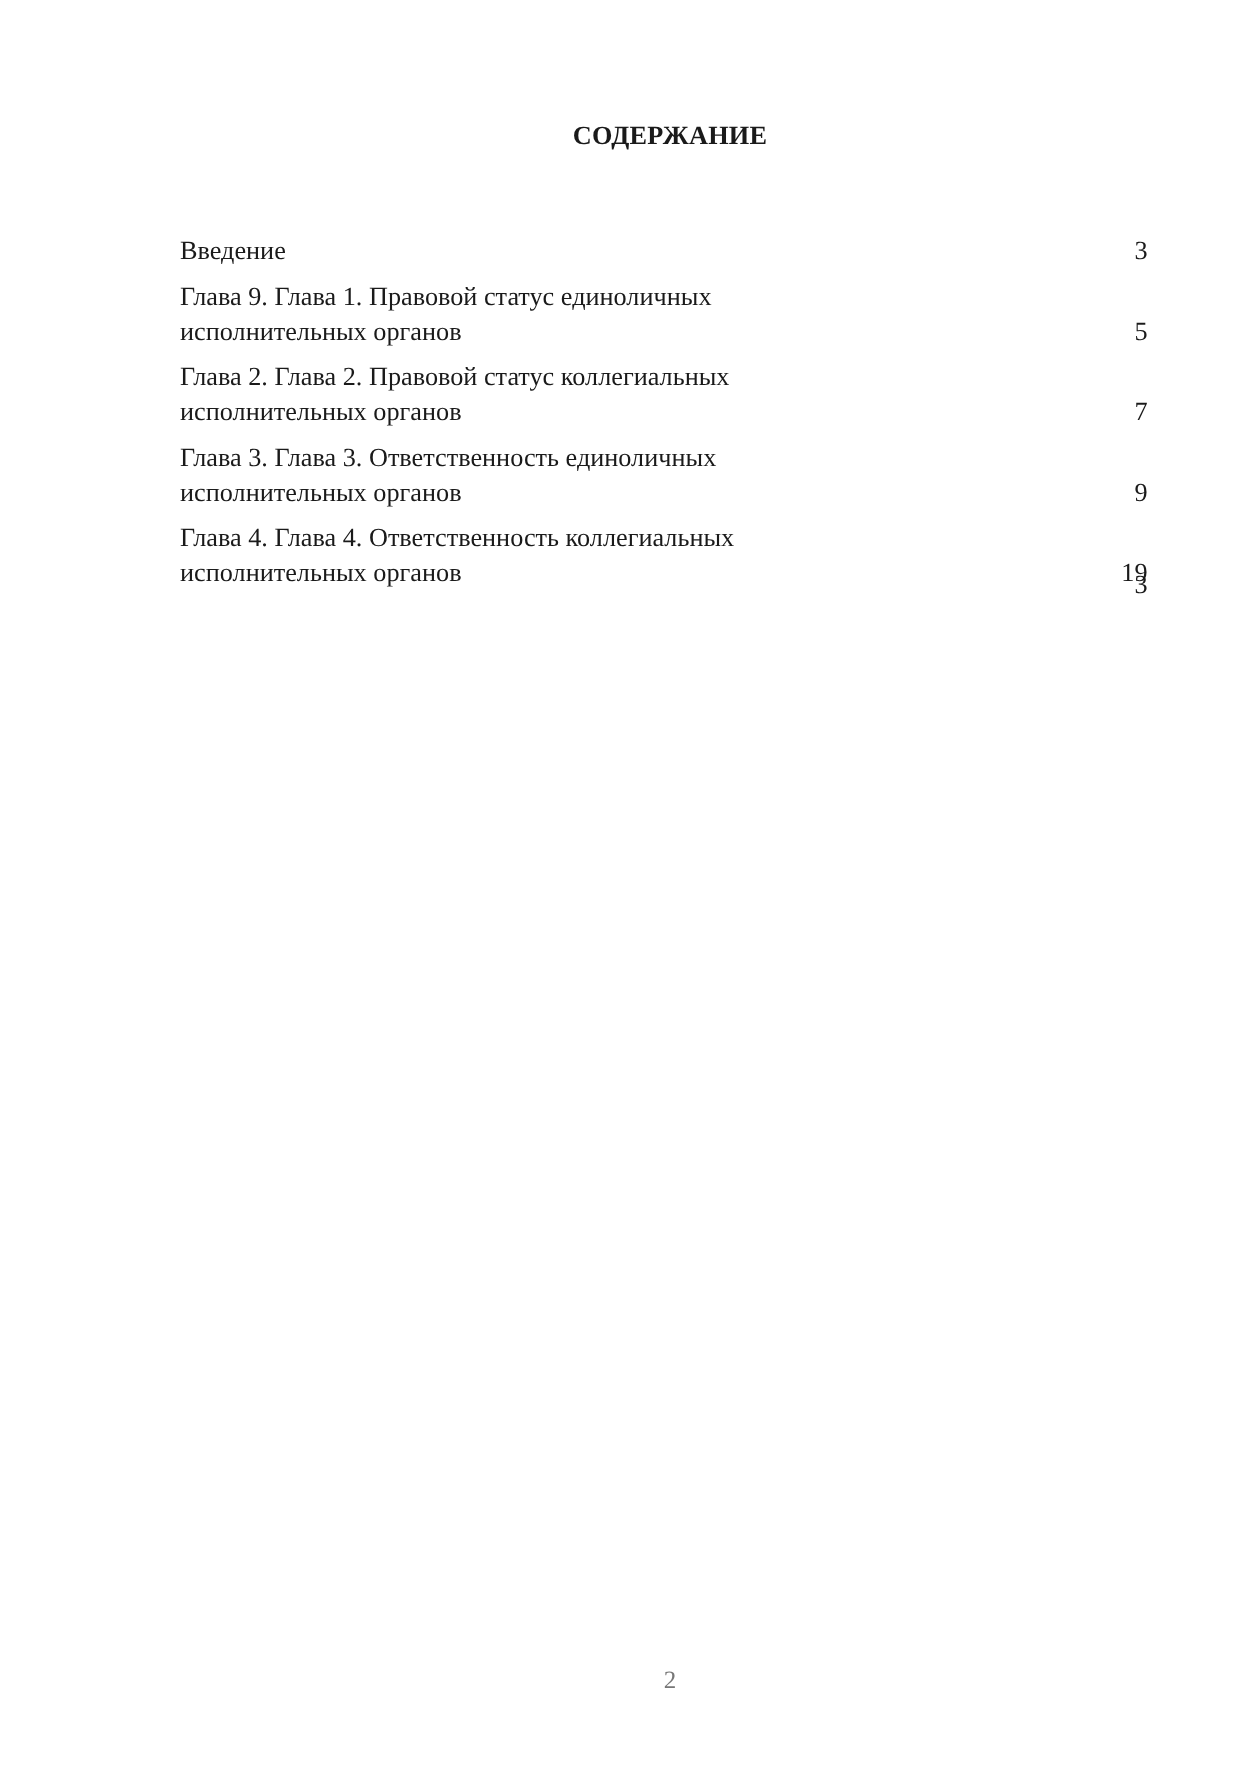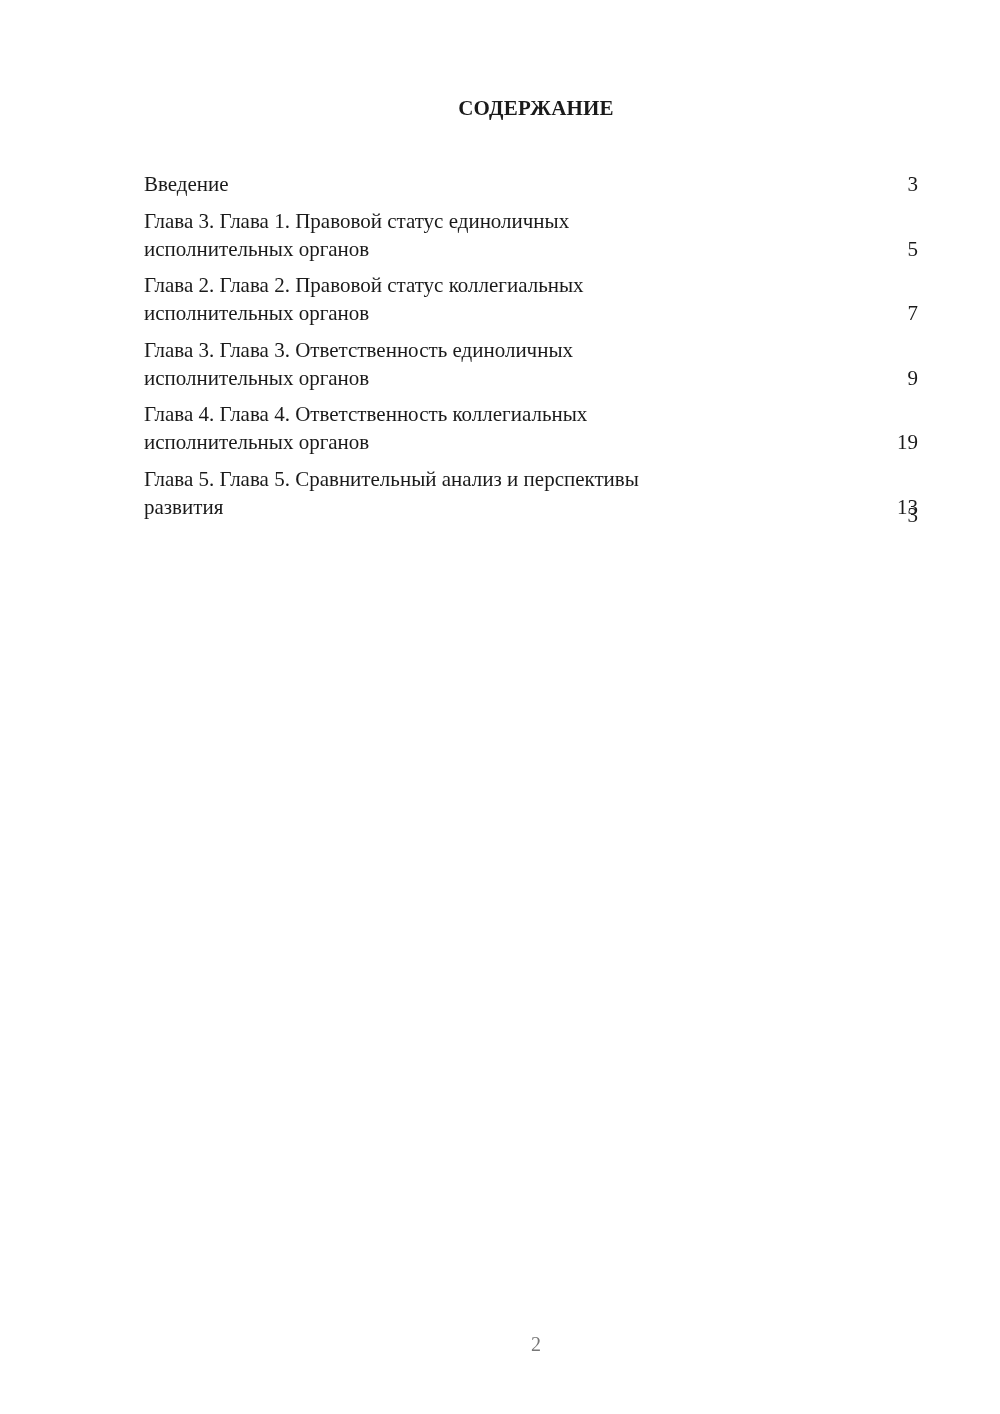--- a/index.html
+++ b/index.html
@@ -20,21 +20,21 @@
       top: 96px;
       left: 0;
       width: 1072px;
       text-align: center;
       font-weight: bold;
       font-size: 21px;
       letter-spacing: 0.2px;
     }
     .toc {
       position: absolute;
-      top: 170px;
+      top: 186px;
       left: 144px;
       width: 774px;
     }
     .toc-entry {
       position: relative;
       font-size: 21px;
       line-height: 28px;
       margin-bottom: 8.5px;
     }
     .toc-entry .label {
@@ -62,42 +62,37 @@
 <body>
 
 <div class="page-title">СОДЕРЖАНИЕ</div>
 
 <div class="toc">
   <div class="toc-entry">
     <span class="label">Введение</span>
     <span class="page">3</span>
   </div>
   <div class="toc-entry">
-    <span class="label">Глава 3. Глава 1. Правовой статус единоличных
+    <span class="label">Глава 9. Глава 1. Правовой статус единоличных
 исполнительных органов</span>
     <span class="page">5</span>
   </div>
   <div class="toc-entry">
     <span class="label">Глава 2. Глава 2. Правовой статус коллегиальных
 исполнительных органов</span>
     <span class="page">7</span>
   </div>
   <div class="toc-entry">
     <span class="label">Глава 3. Глава 3. Ответственность единоличных
 исполнительных органов</span>
     <span class="page">9</span>
   </div>
   <div class="toc-entry">
     <span class="label">Глава 4. Глава 4. Ответственность коллегиальных
 исполнительных органов</span>
     <span class="page">19</span>
   </div>
   <div class="toc-entry">
-    <span class="label">Глава 5. Глава 5. Сравнительный анализ и перспективы
-развития</span>
-    <span class="page">13</span>
-  </div>
-  <div class="toc-entry">
     <span class="page">3</span>
   </div>
 </div>
 
 <div class="page-number">2</div>
 
 </body></html>

